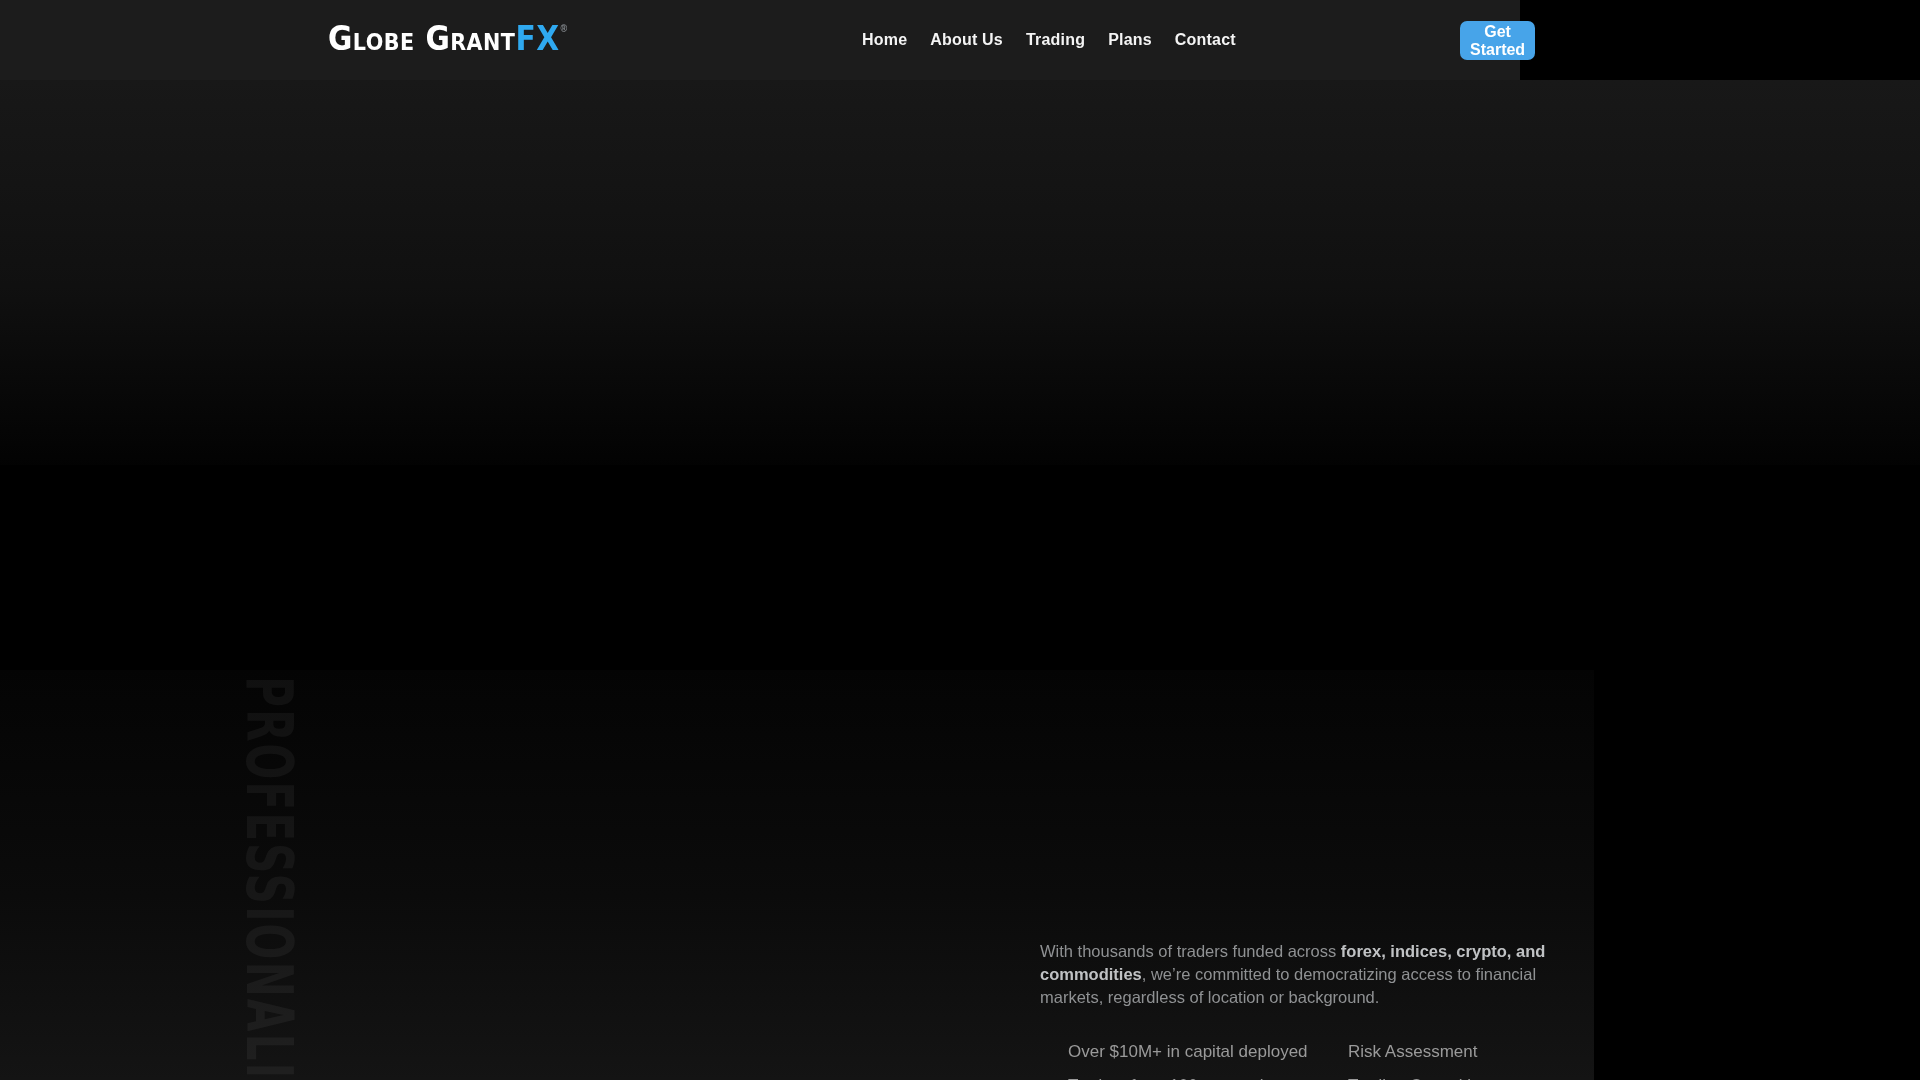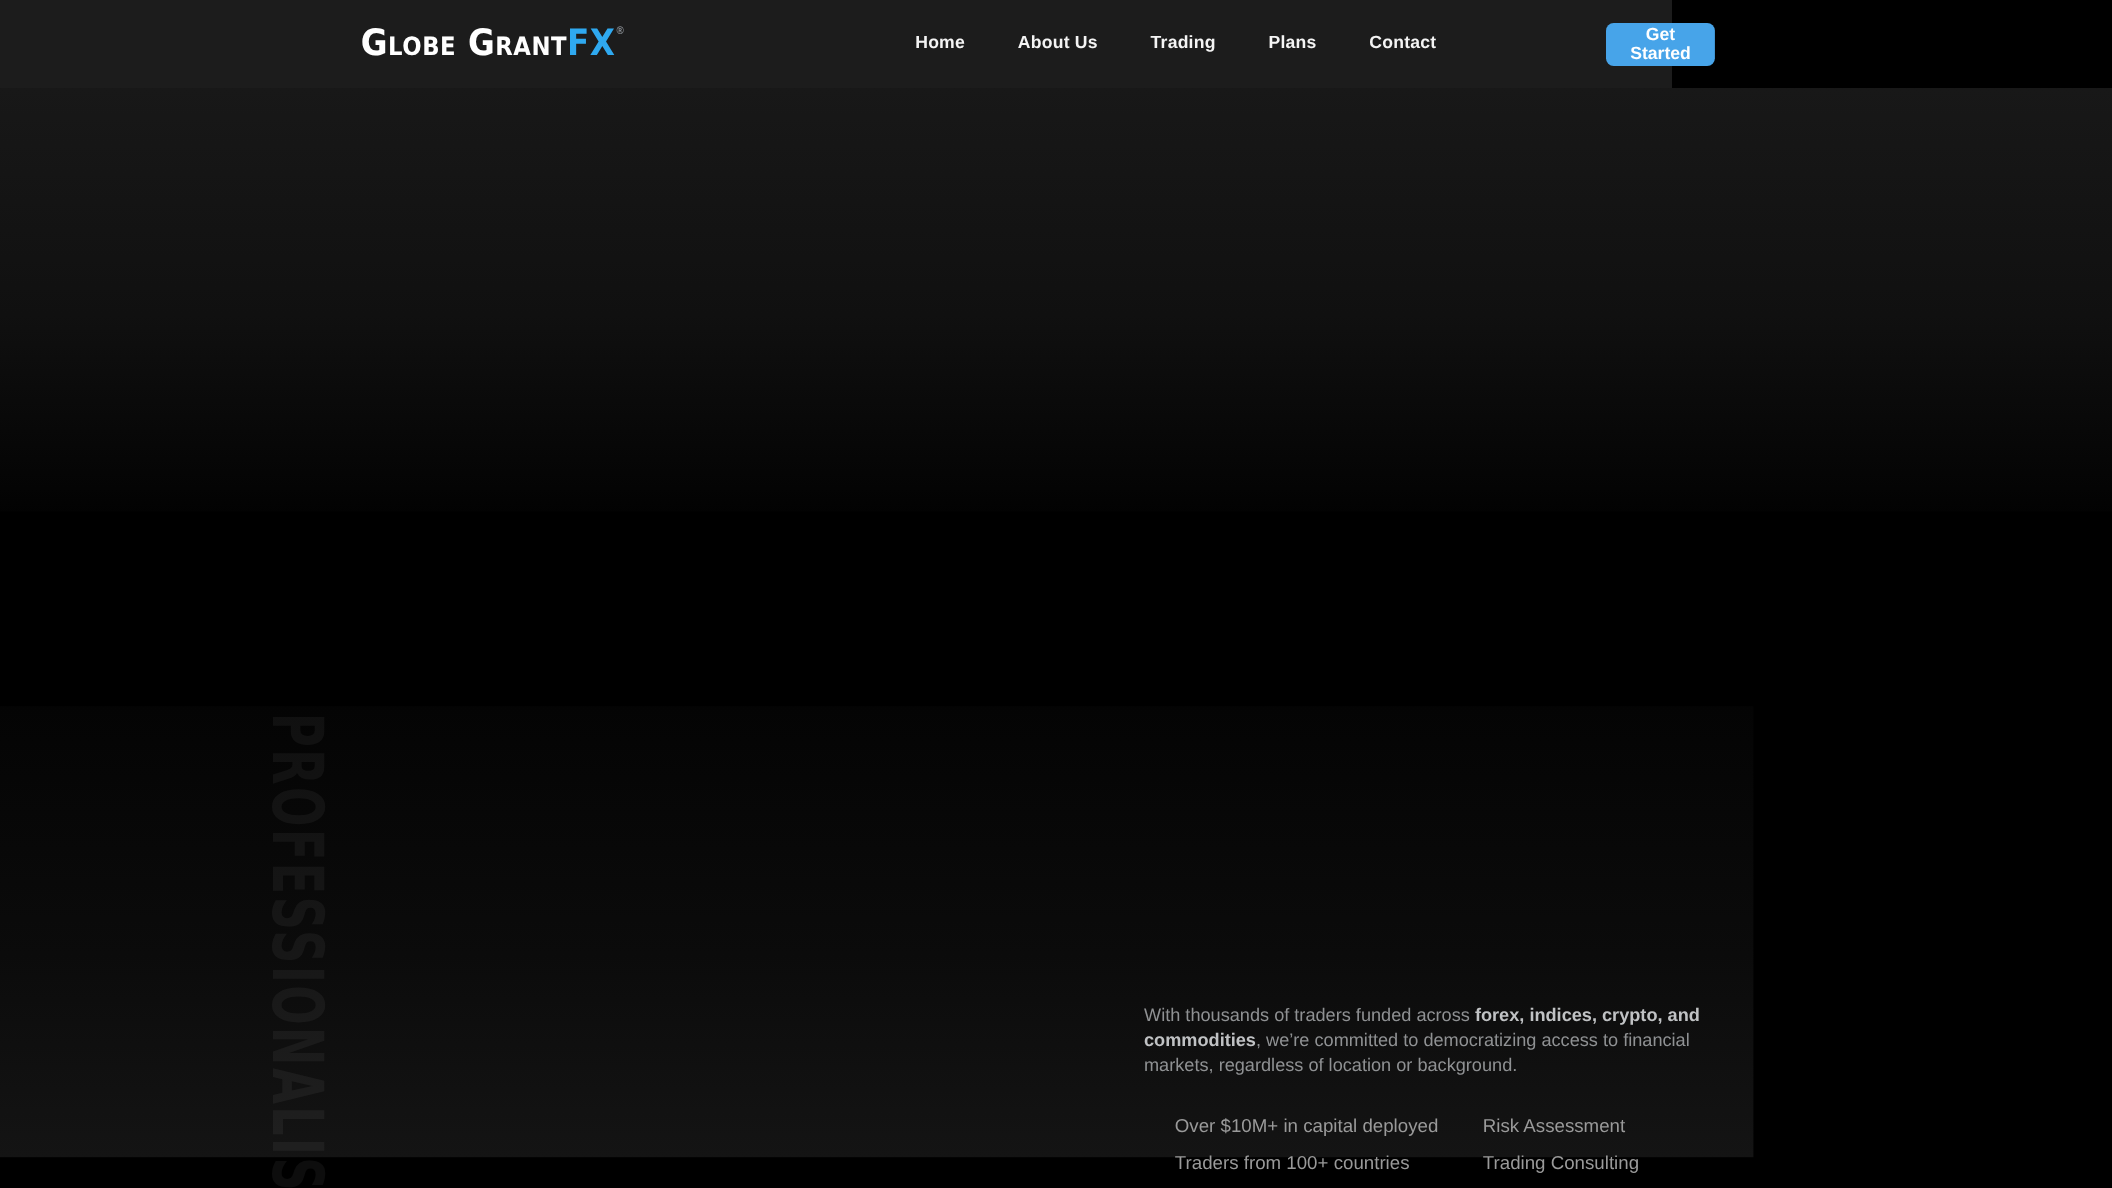--- a/index.html
+++ b/index.html
@@ -21,47 +21,47 @@
     font-variant:small-caps; white-space:nowrap;
     transform:scaleX(.9); transform-origin:left center;
     display:inline-flex; align-items:flex-start;
   }
   .logo .accent { color:var(--logo-accent, #2fa9f0); font-variant:normal; }
   .logo .reg {
     font-variant:normal; font-size:10px; line-height:10px; color:#8a8f94;
     margin-top:2px; margin-left:1px; font-family:"Liberation Sans", sans-serif;
   }
   .main-nav {
-    position:absolute; left:832px; top:0; height:80px;
-    display:flex; align-items:center; gap:48px;
+    position:absolute; left:862px; top:0; height:80px;
+    display:flex; align-items:center; gap:23px;
   }
   .nav-link {
     color:#f4f4f4; font-size:16px; font-weight:700; letter-spacing:.2px;
     text-decoration:none; cursor:pointer; white-space:nowrap;
   }
   .cta-button {
-    position:absolute; left:1460px; top:21px; height:39px; padding:0 22px;
+    position:absolute; left:1460px; top:21px; height:39px; padding:0 10px;
     background:var(--accent-blue, #47a4e9); border:none; border-radius:7px;
     color:#ffffff; font-size:16px; font-weight:700; font-family:inherit;
     cursor:pointer;
   }
 
   
   .hero-section {
     position:absolute; left:0; top:80px; width:1920px; height:590px;
     background:linear-gradient(180deg, #181818 0%, #101010 35%, #020202 66%, #000 100%);
   }
   .hero-media {
     position:absolute; left:0; top:385px; width:1920px; height:205px;
     background:#000;
   }
 
   
   .about-section {
-    position:absolute; left:0; top:642px; width:1594px; height:410px;
+    position:absolute; left:0; top:670px; width:1594px; height:410px;
     background:linear-gradient(180deg, #040404 0%, #0b0b0b 55%, #141414 100%);
   }
   .watermark {
     position:absolute; left:306px; top:6px;
     transform-origin:0 0; transform:rotate(90deg) scaleX(.66);
     font-family:"DejaVu Sans", sans-serif; font-weight:700; font-size:64px;
     letter-spacing:3px; color:rgba(255,255,255,.05); white-space:nowrap;
     user-select:none;
   }
   .about-copy {

